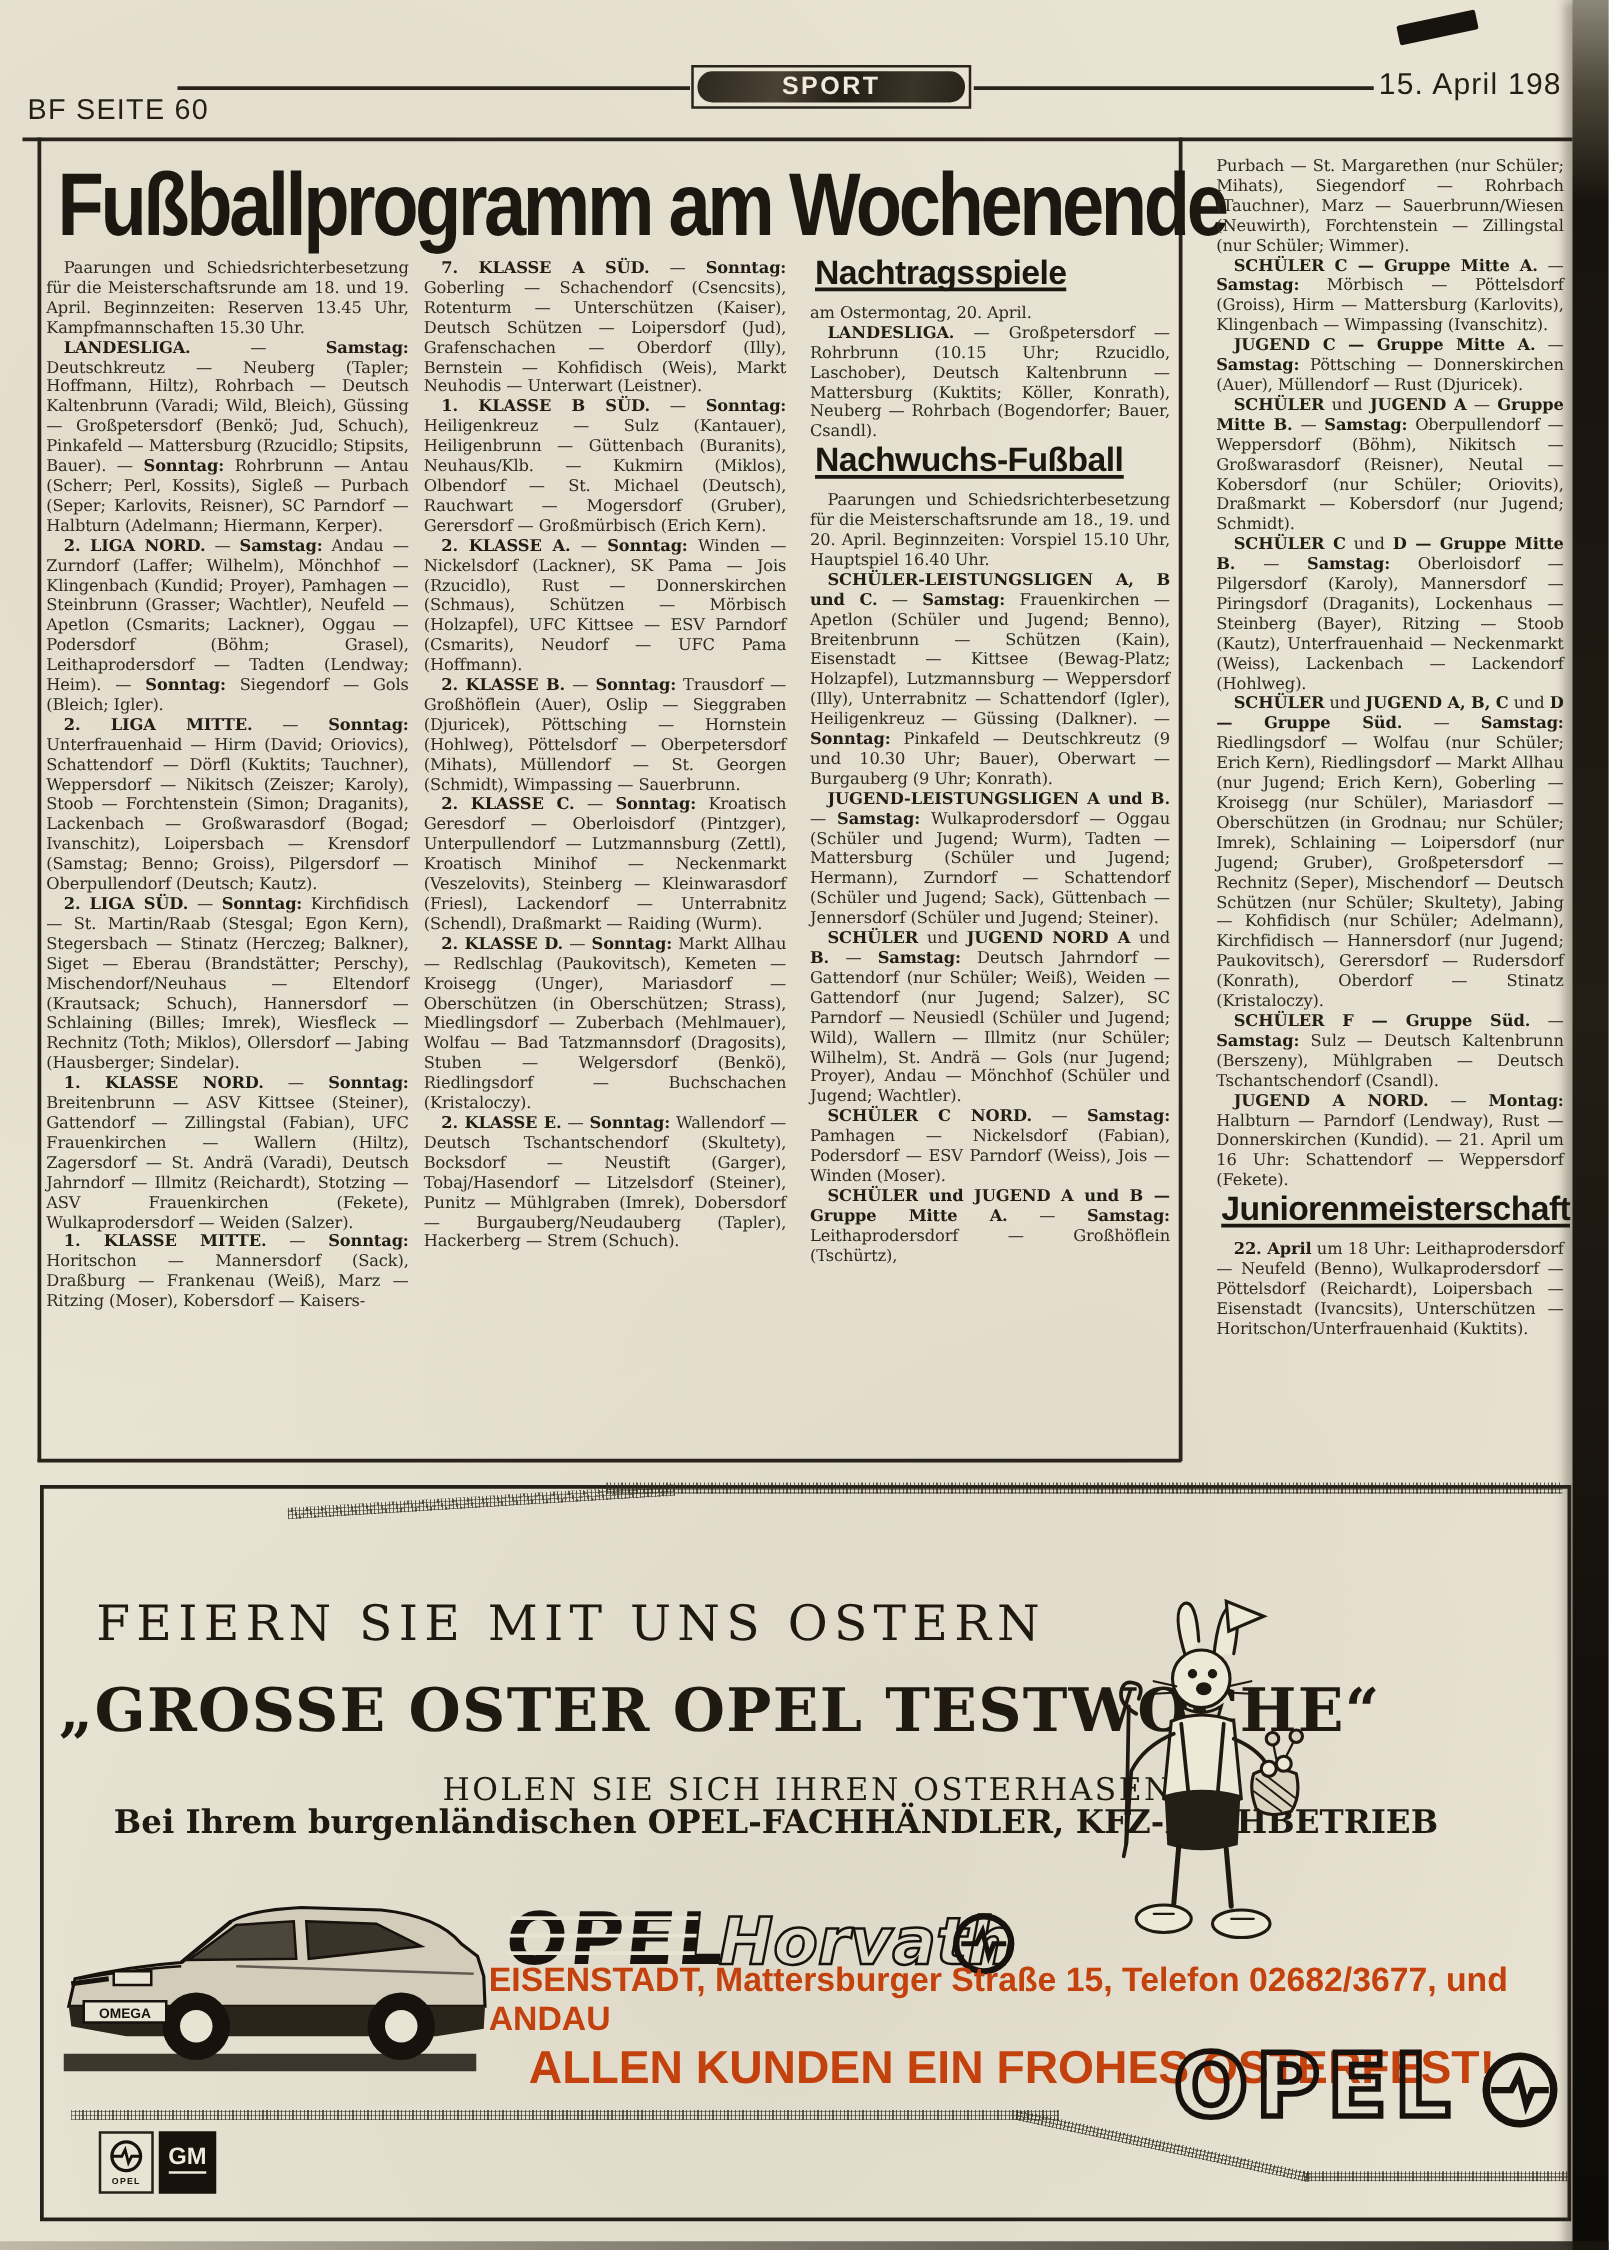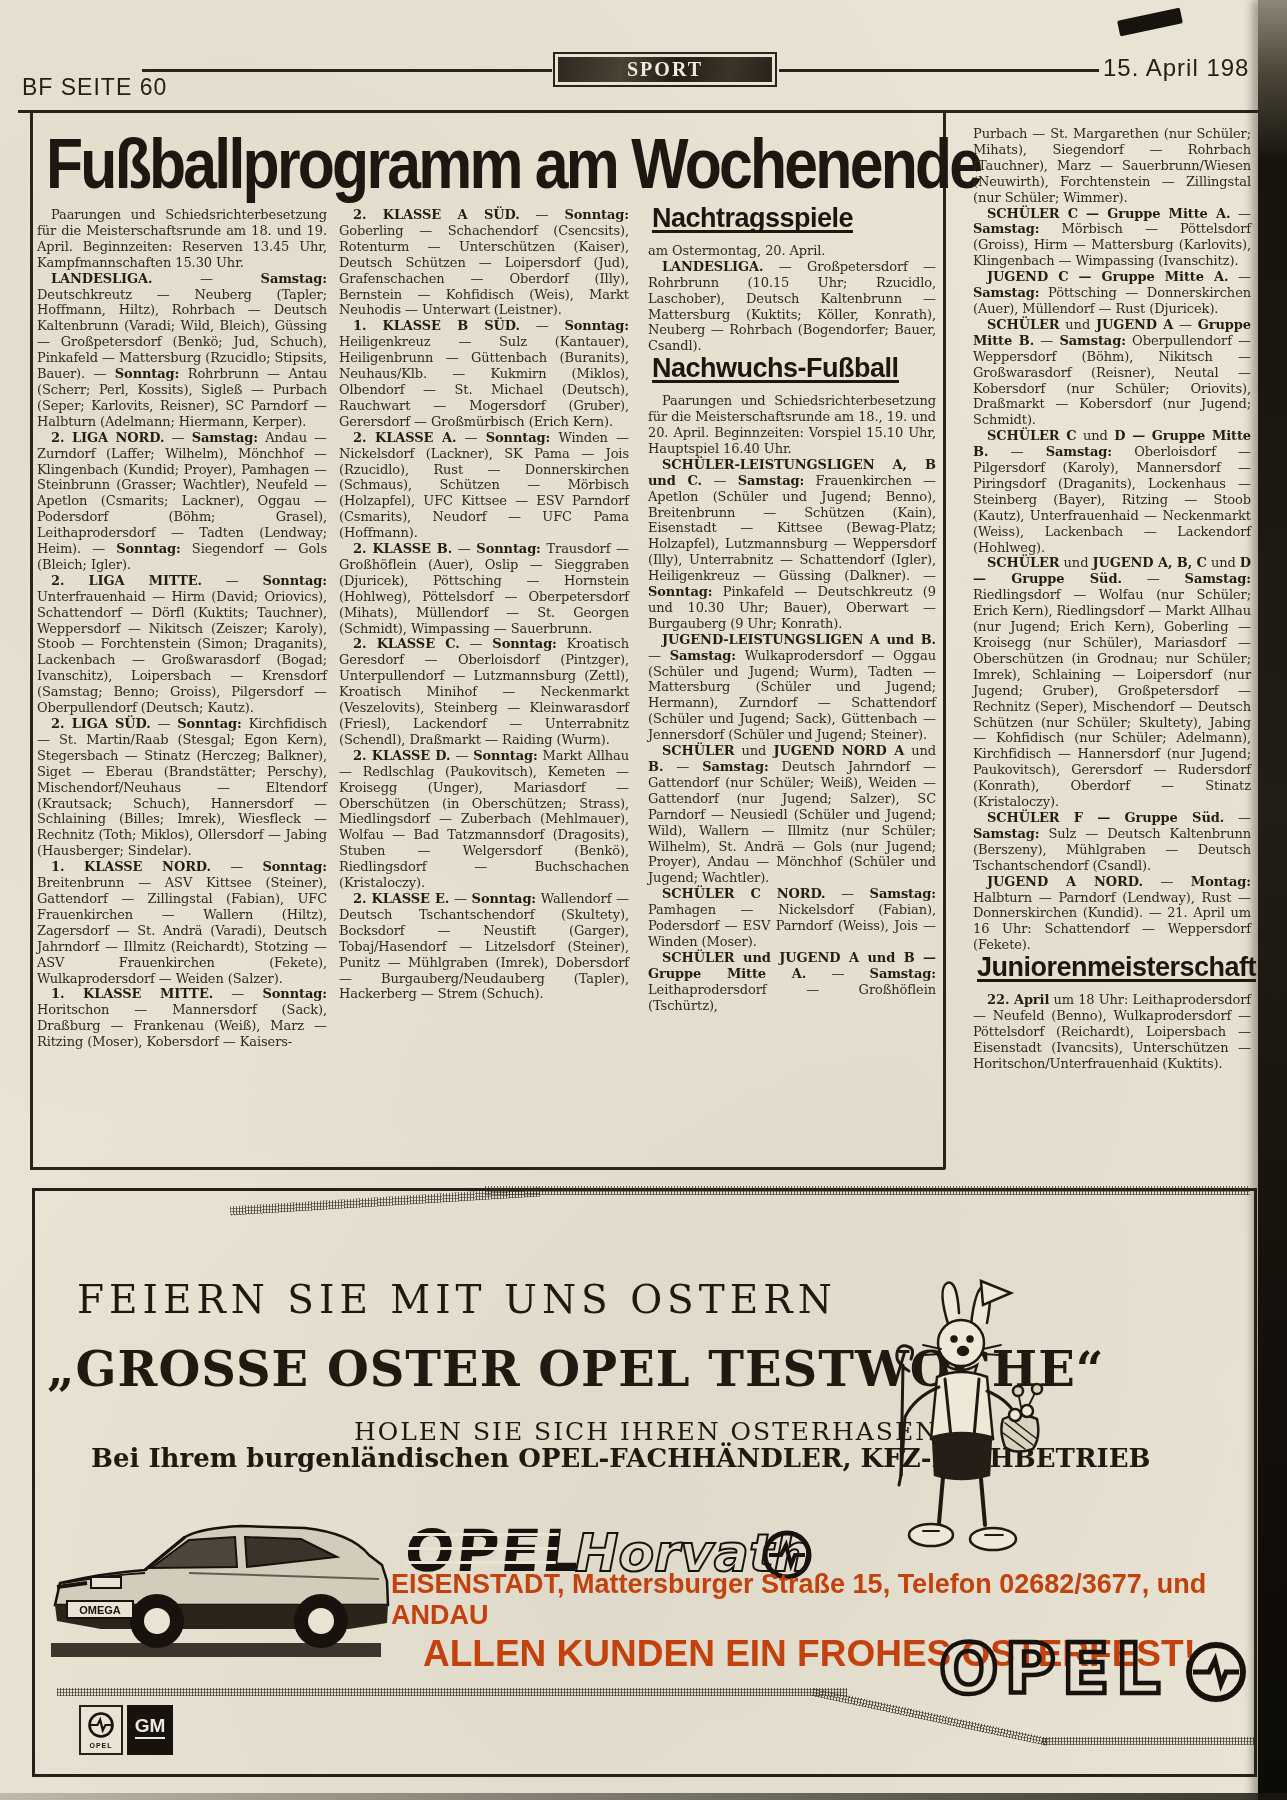--- a/index.html
+++ b/index.html
@@ -15,22 +15,22 @@
     color:#2e2820;
   }
   .abs { position:absolute; }
 
   
   .mast-label { font-family:"Liberation Sans","DejaVu Sans",sans-serif; font-size:23px; color:#241e16; letter-spacing:1px; }
   .rule { background:#29231b; }
   .sport-badge { border:2.5px solid #29231b; background:#e9e3d3; padding:3px; }
   .sport-badge-inner {
     background:linear-gradient(100deg,#2e281f 0%,#4a4234 30%,#241e16 55%,#3b3428 80%,#29231b 100%);
-    color:#efeadb; font-family:Liberation Serif, serif; font-weight:bold;
-    font-size:20px; letter-spacing:2px; text-align:center; line-height:25px; height:25px; padding:0 23px;
+    color:#efeadb; font-family:Liberation Sans, sans-serif; font-weight:bold;
+    font-size:20px; letter-spacing:2px; text-align:center; line-height:25px; height:25px; padding:0 23px;border-radius:12px;
   }
 
   
   .headline {
     font-family:"Liberation Sans","DejaVu Sans",sans-serif; font-weight:bold;
     font-size:66px; letter-spacing:-3px; color:#1c1710; white-space:nowrap;
     transform:scaleX(.92) scaleY(1.08); transform-origin:left top;
   }
 
   .col { text-align:justify; font-size:13px; line-height:15.9px; letter-spacing:-0.1px; color:#2e2820; }
@@ -89,21 +89,21 @@
 <div class="abs col" style="left:37px;  top:207px; width:290px;">
     <p class="body-p">Paarungen und Schiedsrichterbesetzung für die Meisterschaftsrunde am 18. und 19. April. Beginnzeiten: Reserven 13.45 Uhr, Kampfmannschaften 15.30 Uhr.</p>
     <p class="body-p"><b>LANDESLIGA.</b> — <b>Samstag:</b> Deutschkreutz — Neuberg (Tapler; Hoffmann, Hiltz), Rohrbach — Deutsch Kaltenbrunn (Varadi; Wild, Bleich), Güssing — Großpetersdorf (Benkö; Jud, Schuch), Pinkafeld — Mattersburg (Rzucidlo; Stipsits, Bauer). — <b>Sonntag:</b> Rohrbrunn — Antau (Scherr; Perl, Kossits), Sigleß — Purbach (Seper; Karlovits, Reisner), SC Parndorf — Halbturn (Adelmann; Hiermann, Kerper).</p>
     <p class="body-p"><b>2. LIGA NORD.</b> — <b>Samstag:</b> Andau — Zurndorf (Laffer; Wilhelm), Mönchhof — Klingenbach (Kundid; Proyer), Pamhagen — Steinbrunn (Grasser; Wachtler), Neufeld — Apetlon (Csmarits; Lackner), Oggau — Podersdorf (Böhm; Grasel), Leithaprodersdorf — Tadten (Lendway; Heim). — <b>Sonntag:</b> Siegendorf — Gols (Bleich; Igler).</p>
     <p class="body-p"><b>2. LIGA MITTE.</b> — <b>Sonntag:</b> Unterfrauenhaid — Hirm (David; Oriovics), Schattendorf — Dörfl (Kuktits; Tauchner), Weppersdorf — Nikitsch (Zeiszer; Karoly), Stoob — Forchtenstein (Simon; Draganits), Lackenbach — Großwarasdorf (Bogad; Ivanschitz), Loipersbach — Krensdorf (Samstag; Benno; Groiss), Pilgersdorf — Oberpullendorf (Deutsch; Kautz).</p>
     <p class="body-p"><b>2. LIGA SÜD.</b> — <b>Sonntag:</b> Kirchfidisch — St. Martin/Raab (Stesgal; Egon Kern), Stegersbach — Stinatz (Herczeg; Balkner), Siget — Eberau (Brandstätter; Perschy), Mischendorf/Neuhaus — Eltendorf (Krautsack; Schuch), Hannersdorf — Schlaining (Billes; Imrek), Wiesfleck — Rechnitz (Toth; Miklos), Ollersdorf — Jabing (Hausberger; Sindelar).</p>
     <p class="body-p"><b>1. KLASSE NORD.</b> — <b>Sonntag:</b> Breitenbrunn — ASV Kittsee (Steiner), Gattendorf — Zillingstal (Fabian), UFC Frauenkirchen — Wallern (Hiltz), Zagersdorf — St. Andrä (Varadi), Deutsch Jahrndorf — Illmitz (Reichardt), Stotzing — ASV Frauenkirchen (Fekete), Wulkaprodersdorf — Weiden (Salzer).</p>
     <p class="body-p"><b>1. KLASSE MITTE.</b> — <b>Sonntag:</b> Horitschon — Mannersdorf (Sack), Draßburg — Frankenau (Weiß), Marz — Ritzing (Moser), Kobersdorf — Kaisers-</p>
   </div>
 <div class="abs col" style="left:339px; top:207px; width:290px;">
-    <p class="body-p"><b>2. KLASSE A SÜD.</b> — <b>Sonntag:</b> Goberling — Schachendorf (Csencsits), Rotenturm — Unterschützen (Kaiser), Deutsch Schützen — Loipersdorf (Jud), Grafenschachen — Oberdorf (Illy), Bernstein — Kohfidisch (Weis), Markt Neuhodis — Unterwart (Leistner).</p>
+    <p class="body-p"><b>7. KLASSE A SÜD.</b> — <b>Sonntag:</b> Goberling — Schachendorf (Csencsits), Rotenturm — Unterschützen (Kaiser), Deutsch Schützen — Loipersdorf (Jud), Grafenschachen — Oberdorf (Illy), Bernstein — Kohfidisch (Weis), Markt Neuhodis — Unterwart (Leistner).</p>
     <p class="body-p"><b>1. KLASSE B SÜD.</b> — <b>Sonntag:</b> Heiligenkreuz — Sulz (Kantauer), Heiligenbrunn — Güttenbach (Buranits), Neuhaus/Klb. — Kukmirn (Miklos), Olbendorf — St. Michael (Deutsch), Rauchwart — Mogersdorf (Gruber), Gerersdorf — Großmürbisch (Erich Kern).</p>
     <p class="body-p"><b>2. KLASSE A.</b> — <b>Sonntag:</b> Winden — Nickelsdorf (Lackner), SK Pama — Jois (Rzucidlo), Rust — Donnerskirchen (Schmaus), Schützen — Mörbisch (Holzapfel), UFC Kittsee — ESV Parndorf (Csmarits), Neudorf — UFC Pama (Hoffmann).</p>
     <p class="body-p"><b>2. KLASSE B.</b> — <b>Sonntag:</b> Trausdorf — Großhöflein (Auer), Oslip — Sieggraben (Djuricek), Pöttsching — Hornstein (Hohlweg), Pöttelsdorf — Oberpetersdorf (Mihats), Müllendorf — St. Georgen (Schmidt), Wimpassing — Sauerbrunn.</p>
     <p class="body-p"><b>2. KLASSE C.</b> — <b>Sonntag:</b> Kroatisch Geresdorf — Oberloisdorf (Pintzger), Unterpullendorf — Lutzmannsburg (Zettl), Kroatisch Minihof — Neckenmarkt (Veszelovits), Steinberg — Kleinwarasdorf (Friesl), Lackendorf — Unterrabnitz (Schendl), Draßmarkt — Raiding (Wurm).</p>
     <p class="body-p"><b>2. KLASSE D.</b> — <b>Sonntag:</b> Markt Allhau — Redlschlag (Paukovitsch), Kemeten — Kroisegg (Unger), Mariasdorf — Oberschützen (in Oberschützen; Strass), Miedlingsdorf — Zuberbach (Mehlmauer), Wolfau — Bad Tatzmannsdorf (Dragosits), Stuben — Welgersdorf (Benkö), Riedlingsdorf — Buchschachen (Kristaloczy).</p>
     <p class="body-p"><b>2. KLASSE E.</b> — <b>Sonntag:</b> Wallendorf — Deutsch Tschantschendorf (Skultety), Bocksdorf — Neustift (Garger), Tobaj/Hasendorf — Litzelsdorf (Steiner), Punitz — Mühlgraben (Imrek), Dobersdorf — Burgauberg/Neudauberg (Tapler), Hackerberg — Strem (Schuch).</p>
   </div>
 <div class="abs col" style="left:648px; top:204px; width:288px;">
     <div class="col-header"><span class="hline">Nachtragsspiele</span></div>
     <p class="body-p cont">am Ostermontag, 20. April.</p>

